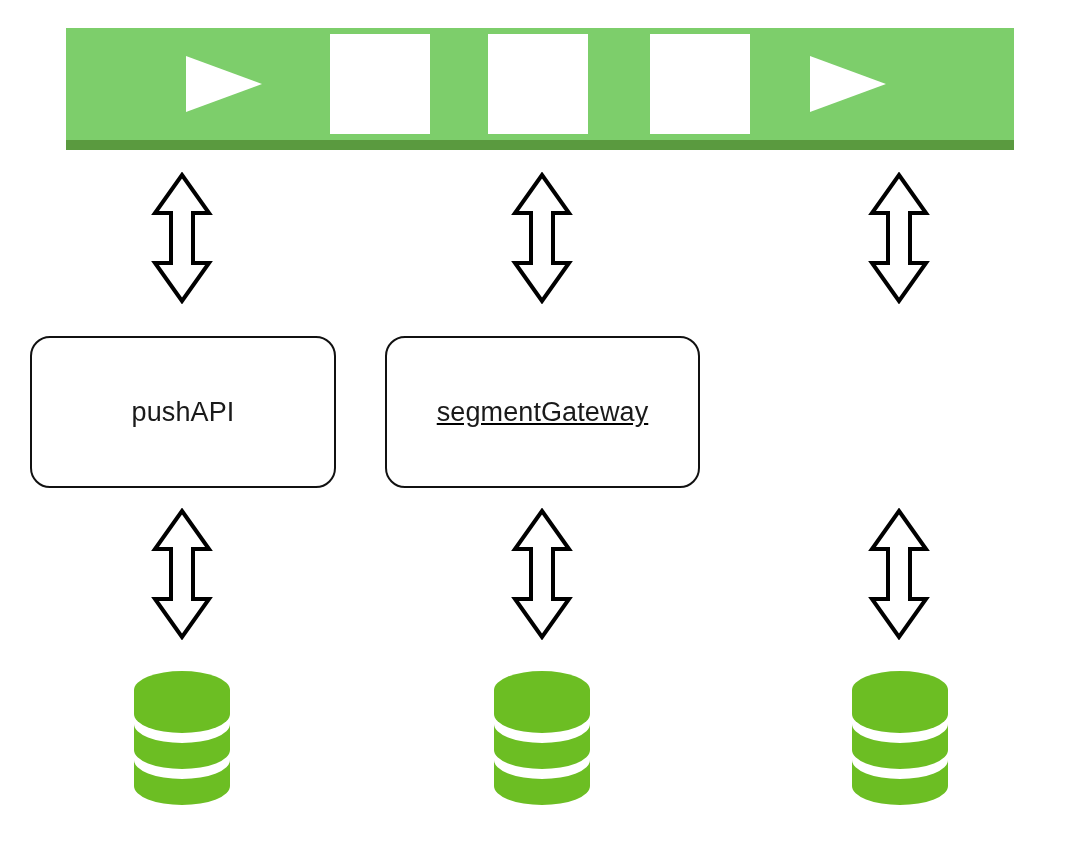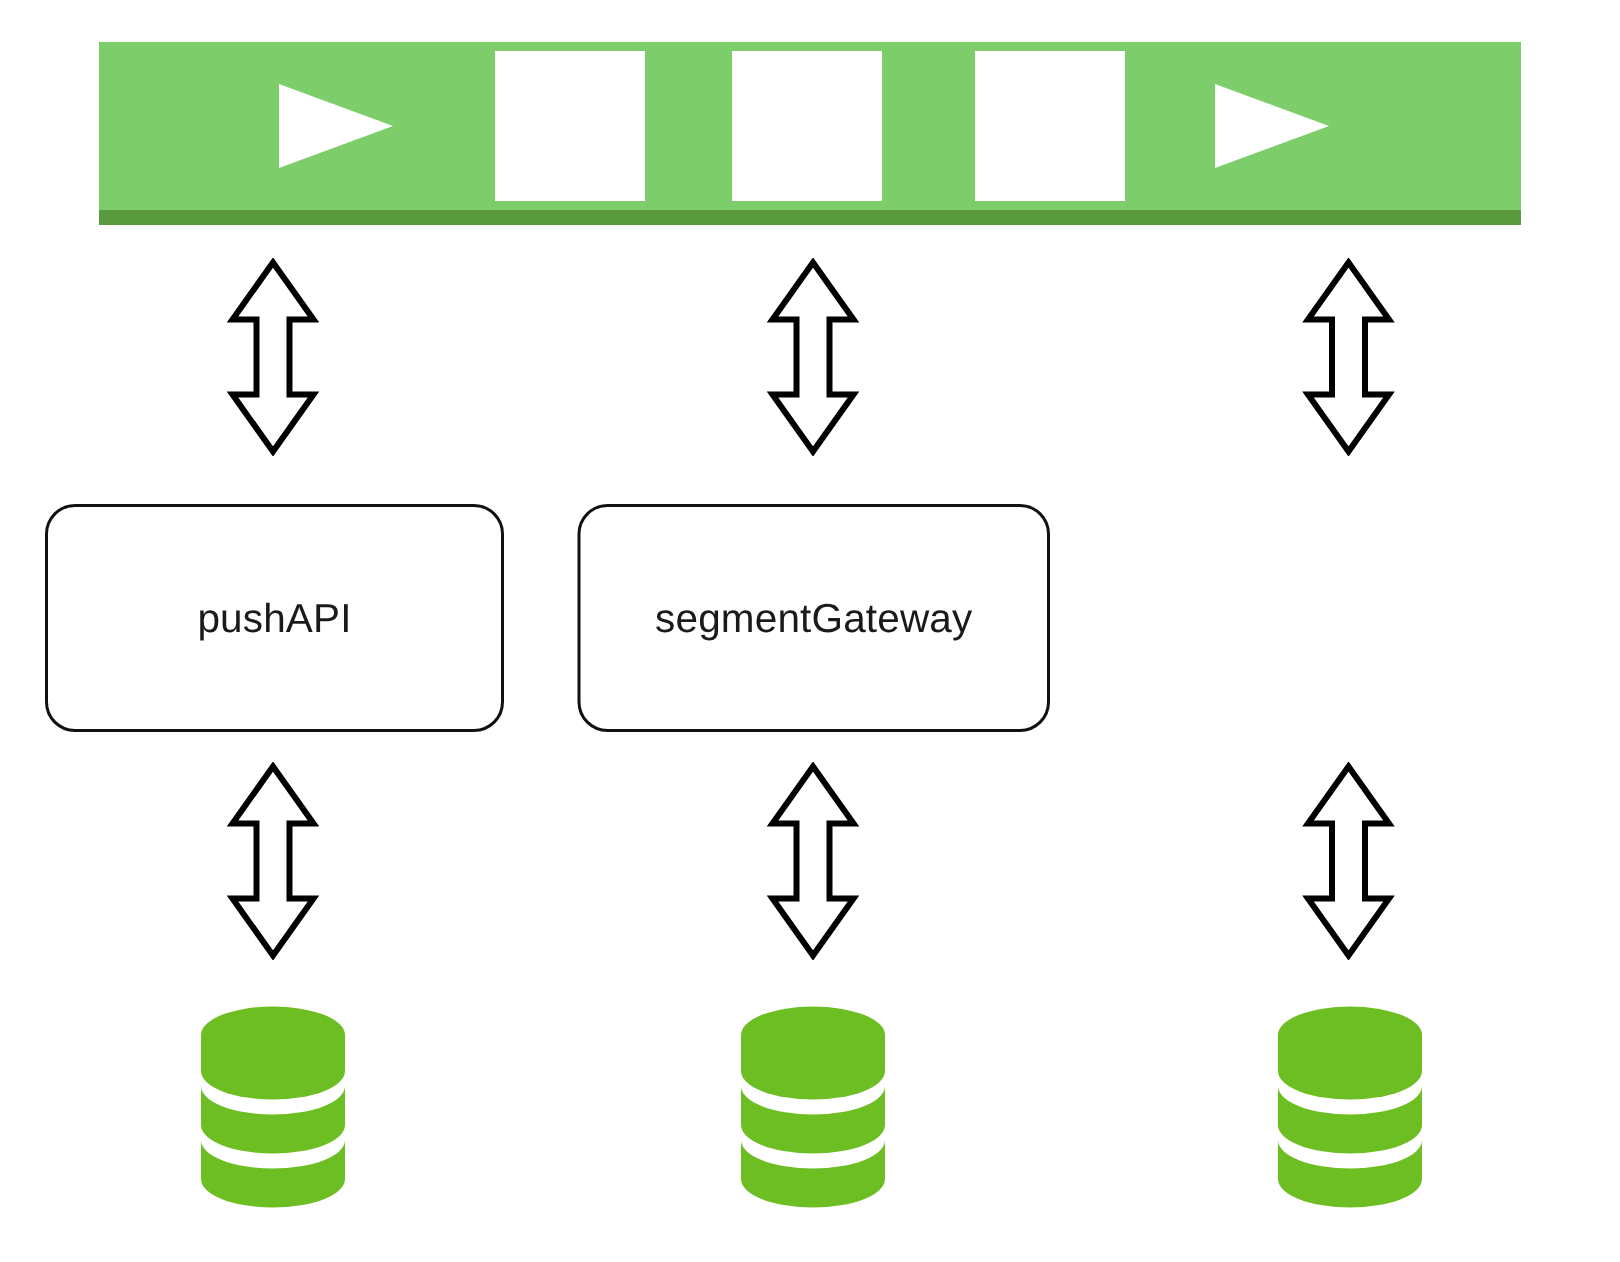--- a/index.html
+++ b/index.html
@@ -92,21 +92,21 @@
     justify-content: center;
     box-sizing: border-box;
   }
   .svc-box .svc-label {
     font-size: 27px;
     color: #1a1a1a;
     letter-spacing: 0.1px;
     white-space: nowrap;
   }
   .svc-box.b1 { left: 30px;  width: 306px; }
-  .svc-box.b2 { left: 385px; width: 315px; }
+  .svc-box.b2 { left: 385px; width: 315px; text-decoration: underline; }
   .svc-box.b3 { left: 742px; width: 315px; }
 
   
   .db-cyl {
     position: absolute;
     top: 668px;
     width: 104px;
     height: 146px;
   }
   .db-cyl svg { display: block; width: 100%; height: 100%; }

